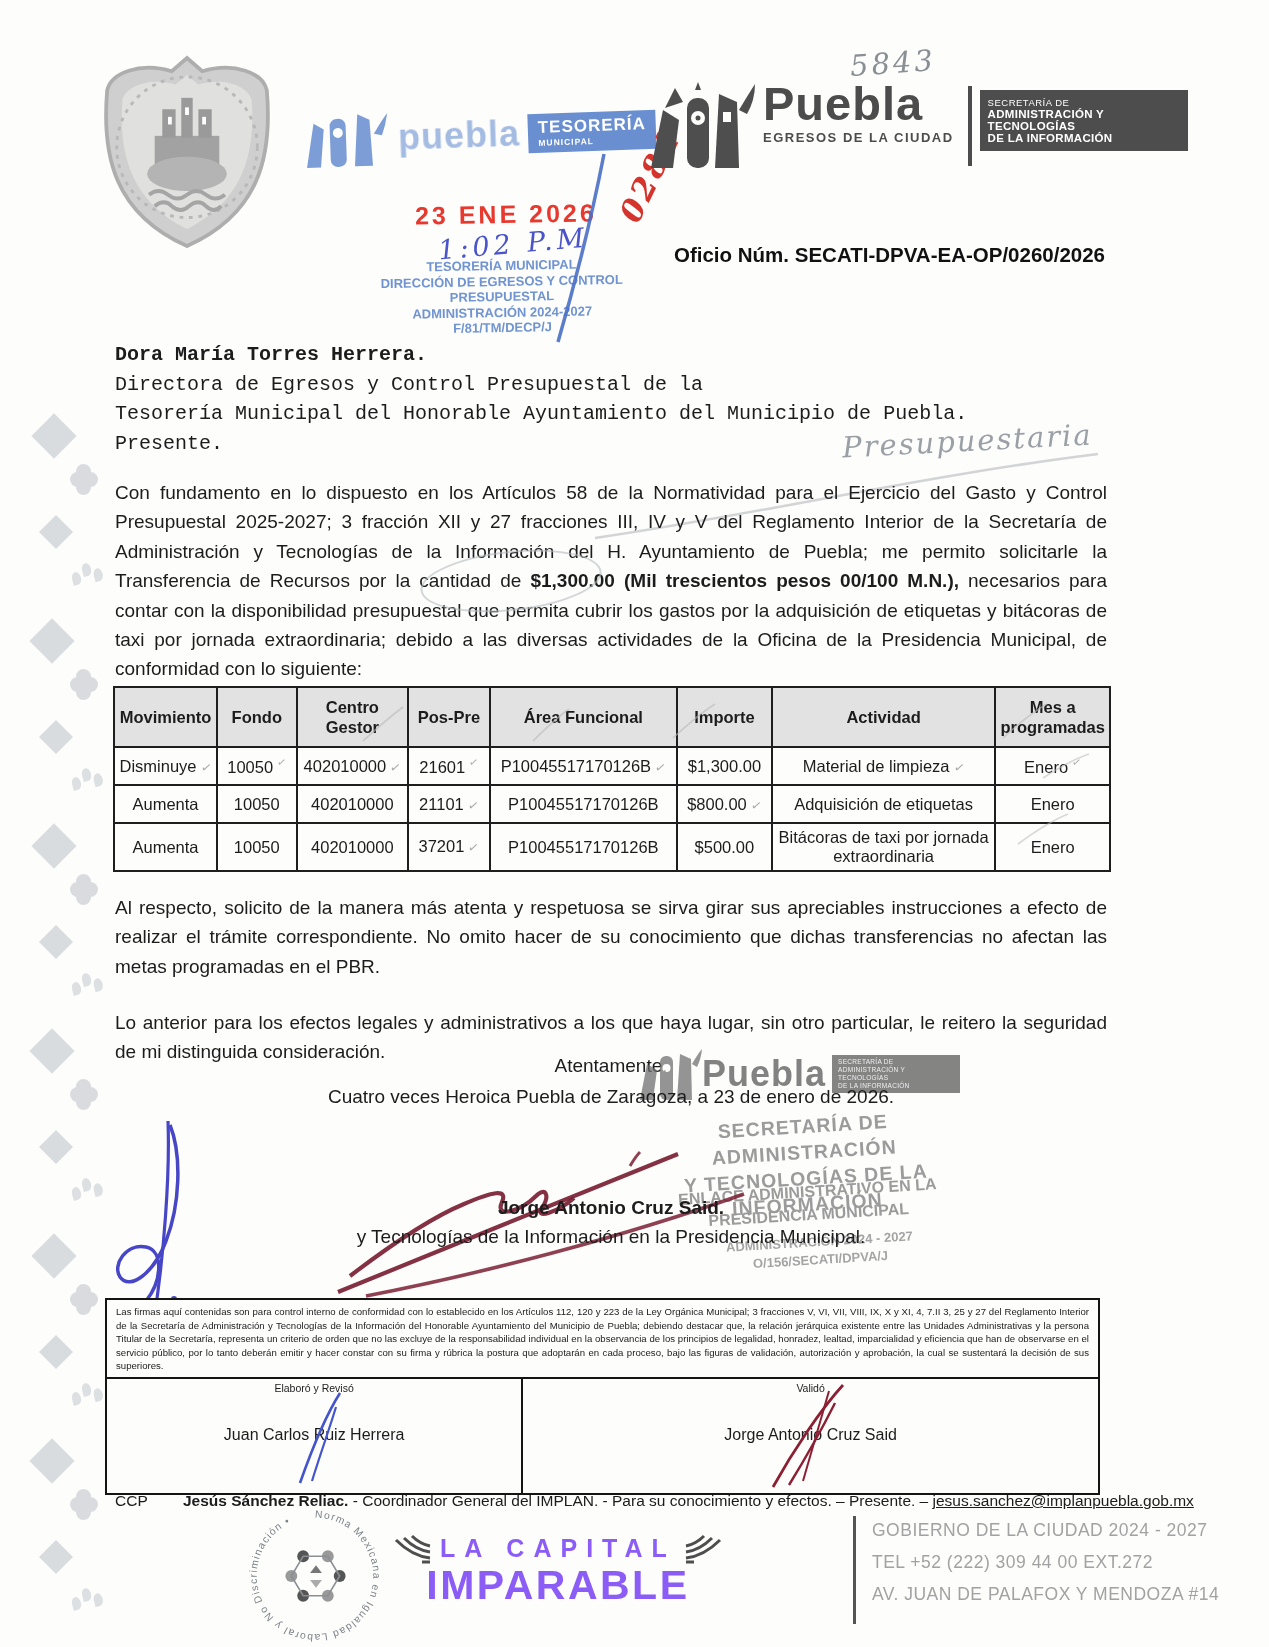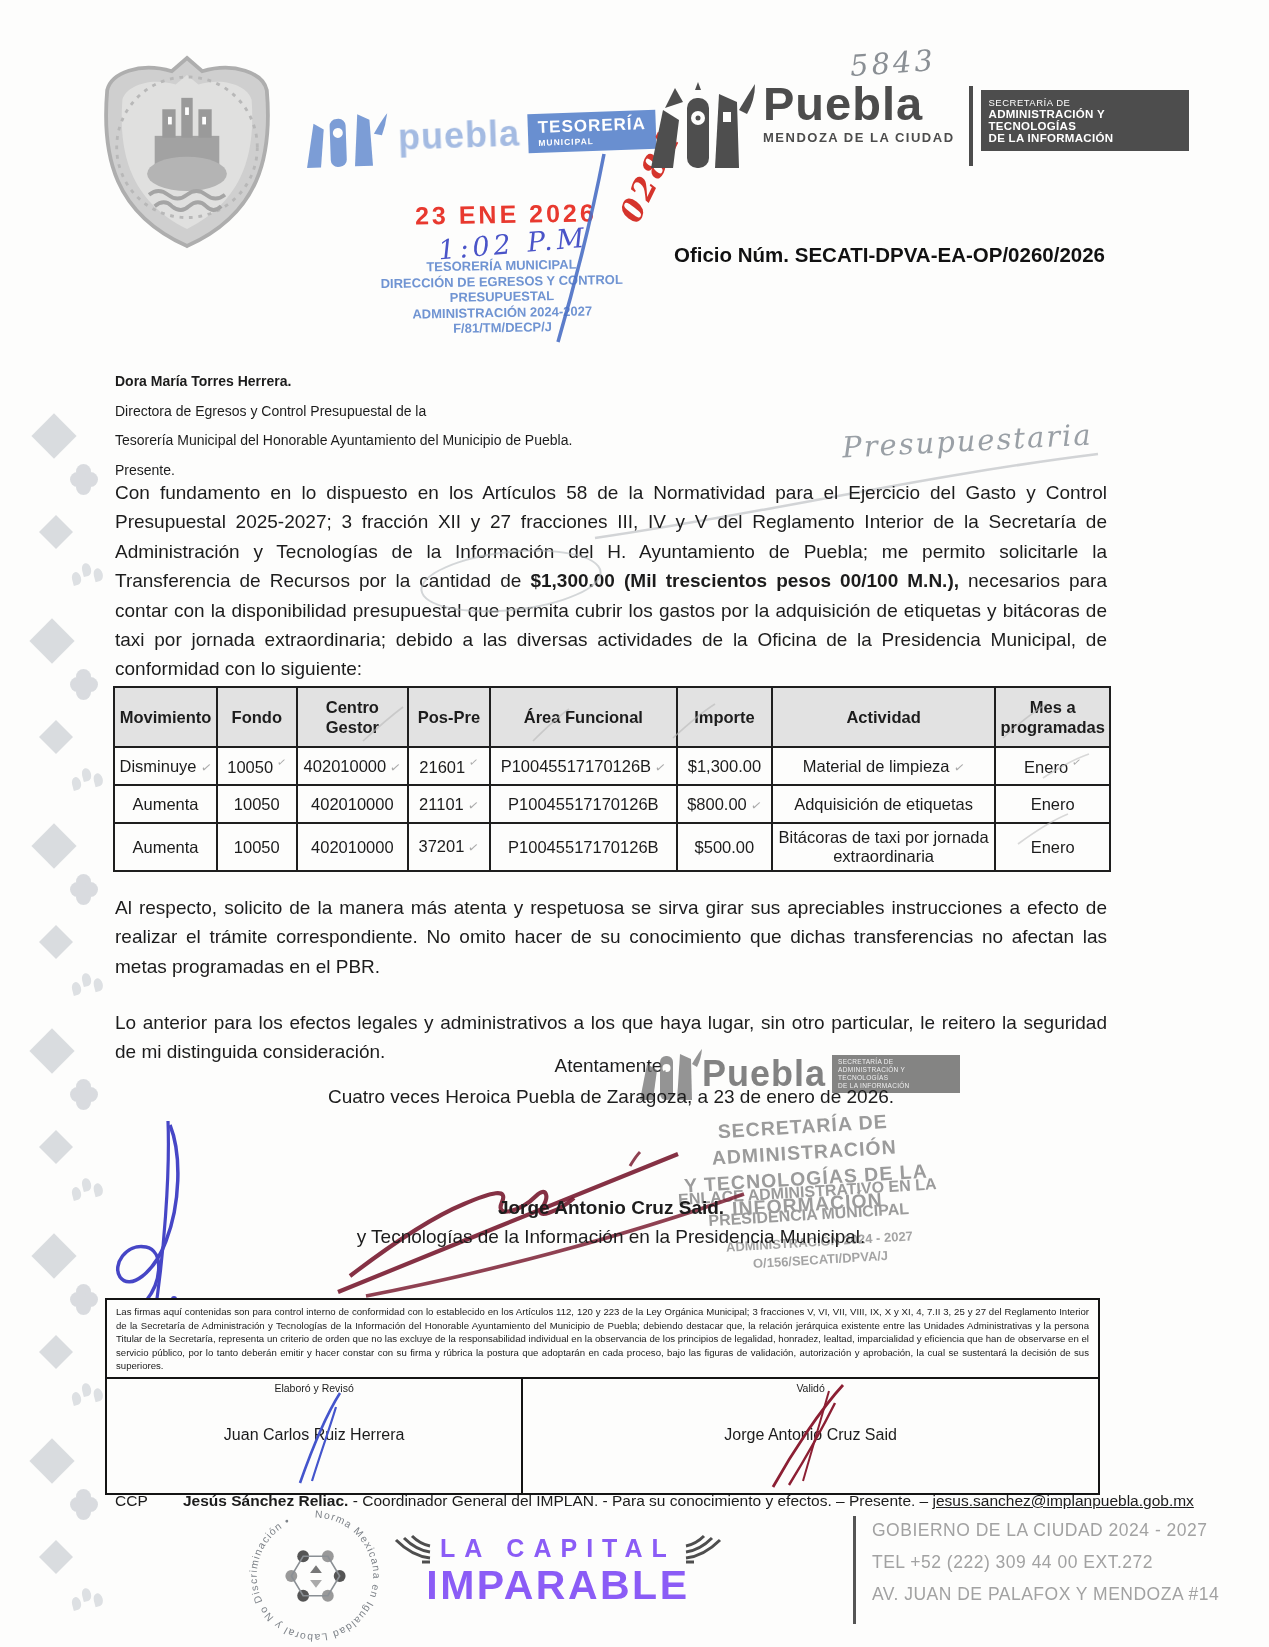--- a/index.html
+++ b/index.html
@@ -51,21 +51,21 @@
   .gov-tag  { font-size:13px; font-weight:bold; color:#4c4c4c; letter-spacing:1.5px; margin-top:2px; }
   .gov-bar  { width:4px; height:80px; background:#4c4c4c; margin:6px 8px 0 14px; }
   .gov-box  { background:#4d4d4d; color:#fff; width:208px; padding:7px 8px; margin-top:10px; }
   .gov-box .s1 { font-size:9.5px; letter-spacing:.5px; }
   .gov-box .s2, .gov-box .s3 { font-size:11.5px; font-weight:bold; letter-spacing:.3px; }
 
   .hdr-right { left:480px; top:240px; width:625px; text-align:right; font-weight:bold;
     font-size:20.5px; line-height:29px; color:#111; }
 
   
-  .recipient { left:115px; top:367px; font-size:14px; line-height:29.5px; }
+  .recipient { left:115px; top:340px; font-size:20px; line-height:29.5px;font-family:Liberation Mono, monospace; }
   .recipient .rname { font-weight:bold; }
   .hand-note { left:842px; top:424px; font-size:29px; color:#9aa0a6; font-style:italic;
     letter-spacing:2px; transform:rotate(-3deg); font-family:"DejaVu Serif",serif; }
 
   
   .para { left:115px; width:992px; font-size:19px; line-height:29.4px; text-align:justify; }
   .p1 { top:478px; }
   .p2 { top:893px; }
   .p3 { top:1008px; }
 
@@ -227,21 +227,21 @@
       <rect x="42" y="18" width="22" height="70" rx="10" fill="#4e4e4e"></rect>
       <circle cx="53" cy="38" r="7" fill="#fdfdfc"></circle>
         <circle cx="53" cy="38" r="2.5" fill="#4e4e4e"></circle>
       <path d="M53,2 l3,8 -6,0 Z" fill="#4e4e4e"></path>
       <path d="M70,88 L74,14 L92,22 L94,88 Z" fill="#4e4e4e"></path>
       <rect x="78" y="32" width="8" height="10" fill="#fdfdfc"></rect>
       <path d="M94,30 q12,-20 16,-26 q0,16 -8,30 Z" fill="#4e4e4e"></path>
     </svg>
     <div class="gov-text">
       <div class="gov-name">Puebla</div>
-      <div class="gov-tag">MENDOZA DE LA CIUDAD</div>
+      <div class="gov-tag">EGRESOS DE LA CIUDAD</div>
     </div>
     <div class="gov-bar"></div>
     <div class="gov-box">
       <div class="s1">SECRETARÍA DE</div>
       <div class="s2">ADMINISTRACIÓN Y TECNOLOGÍAS</div>
       <div class="s3">DE LA INFORMACIÓN</div>
     </div>
   </div>
 
   <div class="abs hdr-right">

